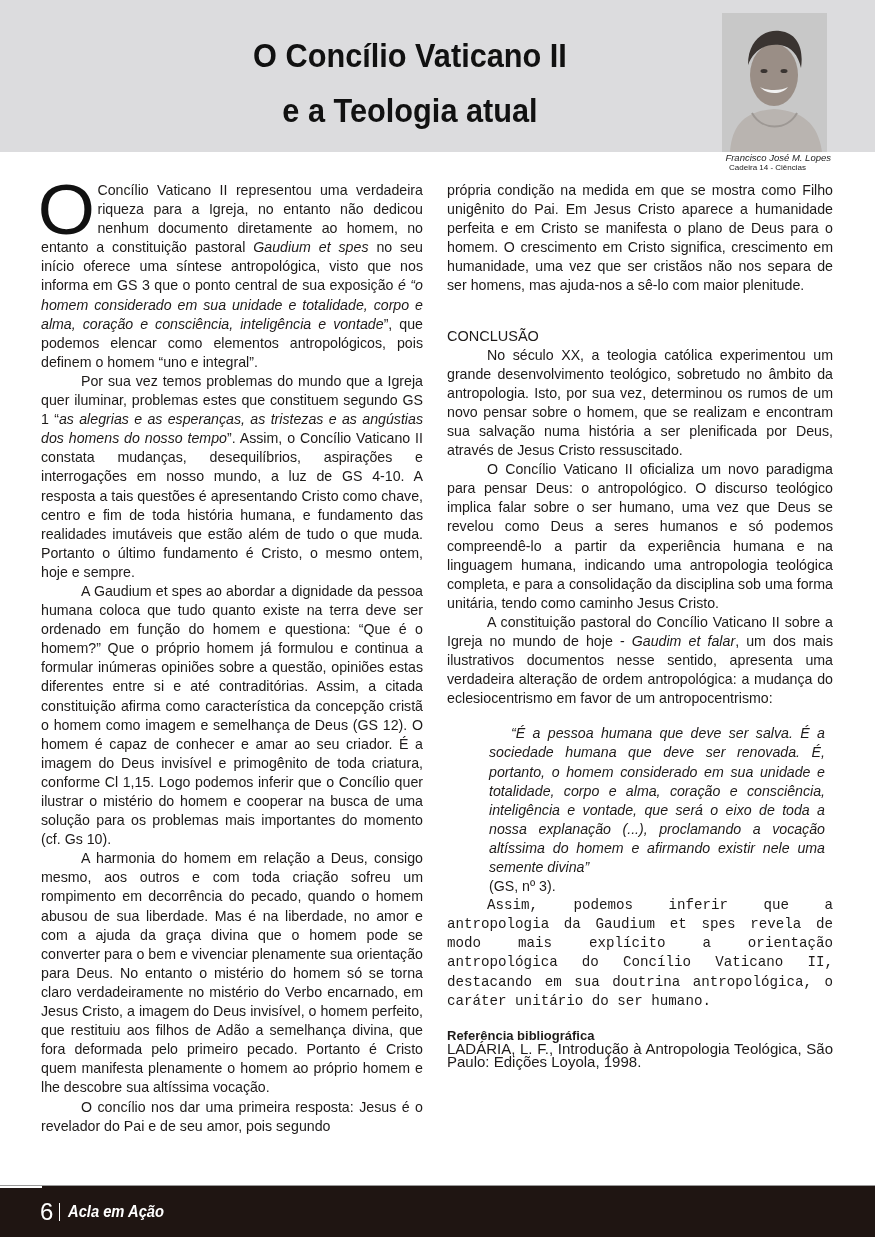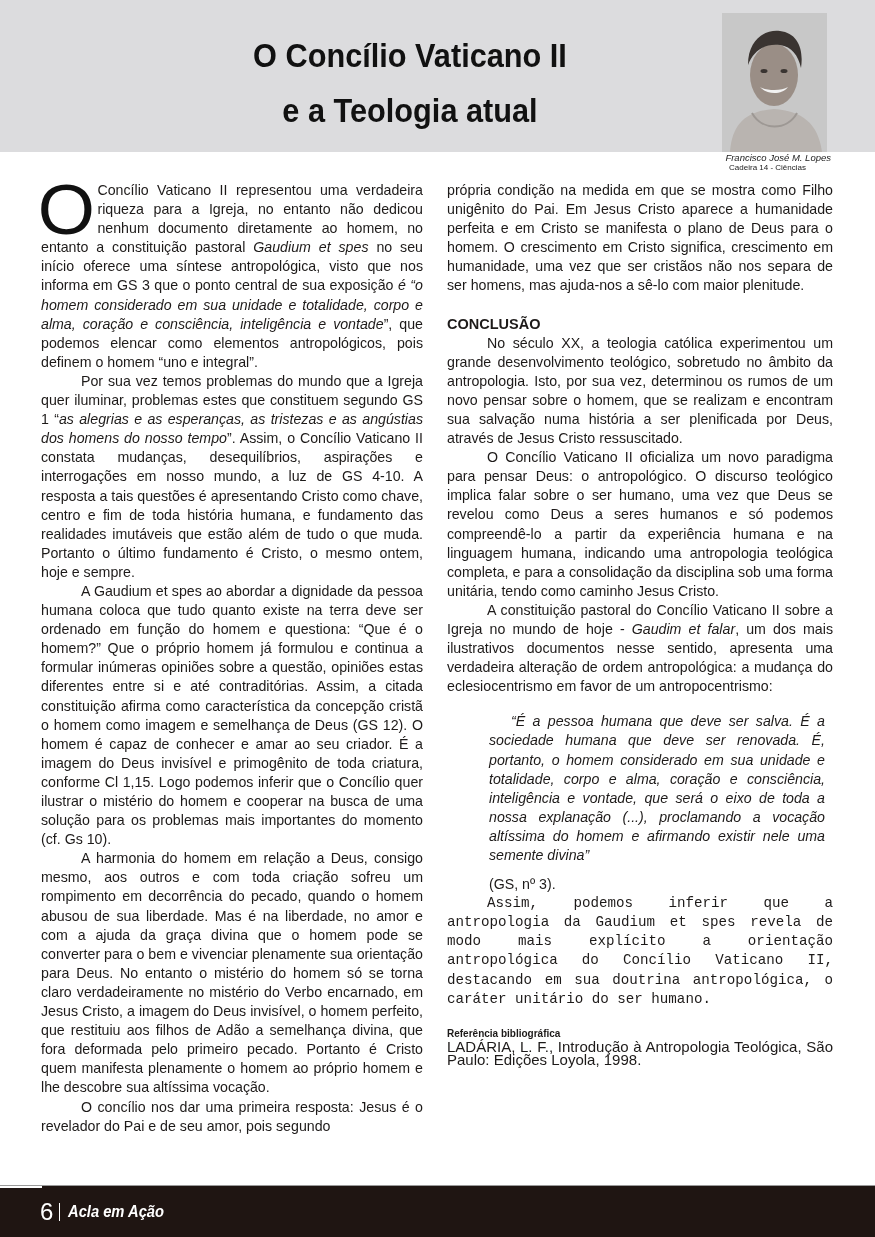--- a/index.html
+++ b/index.html
@@ -39,28 +39,28 @@
   .col-right { left: 447px; width: 386px; }
   .col p { margin: 0; }
   .indent { text-indent: 40px; }
   .dropcap {
     float: left; font-size: 70px; line-height: 52px; height: 52px;
     margin: 3px 4px 0 -2px; font-weight: normal; color: #111;
     transform: scaleX(1.05);
   }
   .col i { font-style: italic; }
 
-  .section-heading { font-weight: bold; font-size: 14.5px; margin-top: 19px; line-height: 19px; }
+  .section-heading { font-weight: normal; font-size: 14.5px; margin-top: 31px; line-height: 19px; }
   .quote {
     margin: 16px 8px 0 42px; font-style: italic; text-align: justify;
   }
   .quote .q-indent { text-indent: 22px; }
-  .quote .ref { font-style: normal; margin-top: 10px; }
+  .quote .ref { font-style: normal; }
   .after-quote { margin-top: 21px; font-family: Liberation Mono, monospace; }
-  .ref-heading { font-weight: bold; font-size: 10px; line-height: 13px; margin-top: 18px; }
+  .ref-heading { font-weight: bold; font-size: 13px; line-height: 13px; margin-top: 18px; }
   .ref-text { font-size: 15px; line-height: 13px; text-align: justify; }
 
   .footer-line {
     position: absolute; left: 0; top: 1185px; width: 875px; height: 2px; background: #9a9a9a;
   }
   .footer-band {
     position: absolute; left: 0; top: 1186px; width: 875px; height: 51px;
     background: #1f1512;
   }
   .footer-band::before {

